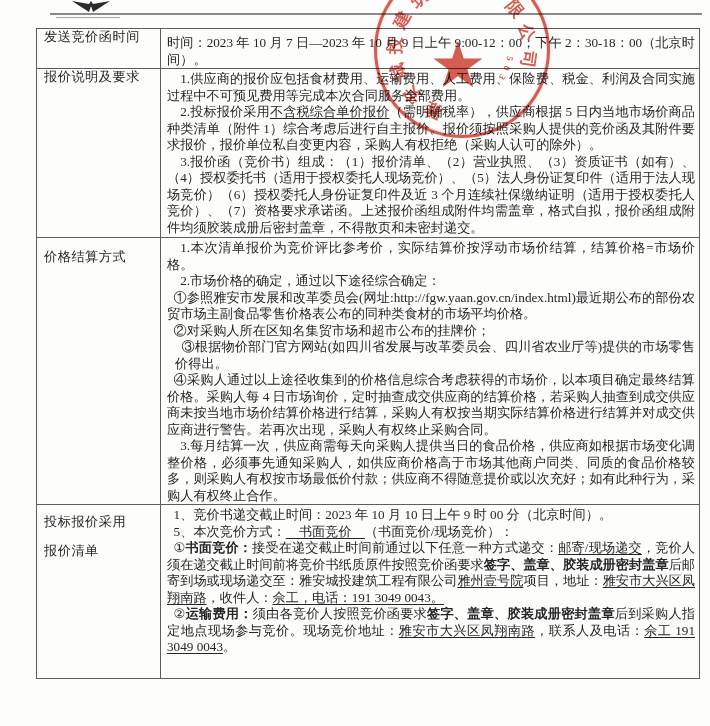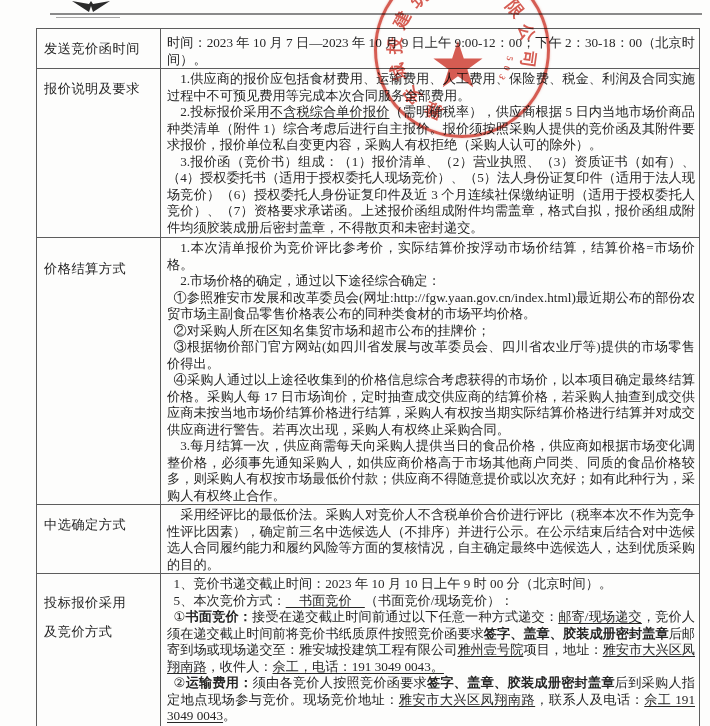--- a/index.html
+++ b/index.html
@@ -16,21 +16,21 @@
 
   
   .doc-table {
     position:absolute; left:36px; top:28px; width:664px;
     border-collapse:collapse; table-layout:fixed;
   }
   .doc-table td {
     border:1.4px solid #5d5d5d; vertical-align:top; overflow:hidden;
     font-size:13.2px; line-height:16.5px;
   }
-  td.lab { width:112px; padding:12px 4px 0 7px; letter-spacing:.5px; }
+  td.lab { width:112px; padding:0 4px 0 7px; letter-spacing:.5px; }
   td.lab .lab-in { display:flex; flex-direction:column; height:100%; }
   tr.v-center td.lab .lab-in { justify-content:center; }
   tr.v-top td.lab .lab-in { padding-top:11px; }
   tr.v-split td.lab .lab-in { padding-top:9px; }
   tr.v-split td.lab .lab-line2 { margin-top:12px; }
   td.bod { padding:2px 4px 0 6px; text-align:justify; }
   .para { margin:0; }
   .seg-b { font-weight:bold; }
   .seg-u { text-decoration:underline; text-underline-offset:2px; }
   tr.r1 td.bod { padding-top:6px; }
@@ -98,40 +98,30 @@
         <td class="lab">
             <div class="lab-in">
               <span>价格结算方式</span>
             </div>
           </td>
         <td class="bod">
             <p class="para" style="text-indent: 1em;"><span>1.本次清单报价为竞价评比参考价，实际结算价按浮动市场价结算，结算价格=市场价格。</span></p>
             <p class="para" style="text-indent: 1em;"><span>2.市场价格的确定，通过以下途径综合确定：</span></p>
             <p class="para" style="text-indent: 0.5em;"><span>①参照雅安市发展和改革委员会(网址:http://fgw.yaan.gov.cn/index.html)最近期公布的部份农贸市场主副食品零售价格表公布的同种类食材的市场平均价格。</span></p>
             <p class="para" style="text-indent: 0.5em;"><span>②对采购人所在区知名集贸市场和超市公布的挂牌价；</span></p>
-            <p class="para" style="text-indent: 0.5em;"><span>③根据物价部门官方网站(如四川省发展与改革委员会、四川省农业厅等)提供的市场零售价得出。</span></p>
-            <p class="para" style="text-indent: 0.5em;"><span>④采购人通过以上途径收集到的价格信息综合考虑获得的市场价，以本项目确定最终结算价格。采购人每 17 日市场询价，定时抽查成交供应商的结算价格，若采购人抽查到成交供应商未按当地市场价结算价格进行结算，采购人有权按当期实际结算价格进行结算并对成交供应商进行警告。若再次出现，采购人有权终止采购合同。</span></p>
+            <p class="para" style="text-indent: 0.5em; margin-left: 8px;"><span>③根据物价部门官方网站(如四川省发展与改革委员会、四川省农业厅等)提供的市场零售价得出。</span></p>
+            <p class="para" style="text-indent: 0.5em;"><span>④采购人通过以上途径收集到的价格信息综合考虑获得的市场价，以本项目确定最终结算价格。采购人每 4 日市场询价，定时抽查成交供应商的结算价格，若采购人抽查到成交供应商未按当地市场价结算价格进行结算，采购人有权按当期实际结算价格进行结算并对成交供应商进行警告。若再次出现，采购人有权终止采购合同。</span></p>
             <p class="para" style="text-indent: 1em;"><span>3.每月结算一次，供应商需每天向采购人提供当日的食品价格，供应商如根据市场变化调整价格，必须事先通知采购人，如供应商价格高于市场其他商户同类、同质的食品价格较多，则采购人有权按市场最低价付款；供应商不得随意提价或以次充好；如有此种行为，采购人有权终止合作。</span></p>
-          </td>
-      </tr>
-      <tr class="r4 v-center" style="height:50px">
-        <td class="lab">
-            <div class="lab-in">
-              <span>中选确定方式</span>
-            </div>
-          </td>
-        <td class="bod">
-            <p class="para" style="text-indent: 1em;"><span>采用经评比的最低价法。采购人对竞价人不含税单价合价进行评比（税率本次不作为竞争性评比因素），确定前三名中选候选人（不排序）并进行公示。在公示结束后结合对中选候选人合同履约能力和履约风险等方面的复核情况，自主确定最终中选候选人，达到优质采购的目的。</span></p>
           </td>
       </tr>
       <tr class="r5 v-split" style="height:174px">
         <td class="lab">
           <div class="lab-in">
             <span>投标报价采用</span>
-            <span class="lab-line2">及竞价方式</span>
+            <span class="lab-line2">报价清单</span>
           </div>
         </td>
         <td class="bod">
             <p class="para" style="text-indent: 0.5em;"><span>1、竞价书递交截止时间：2023 年 10 月 10 日上午 9 时 00 分（北京时间）。</span></p>
             <p class="para" style="text-indent: 0.5em;"><span>5、本次竞价方式：</span><span class="seg-u">　书面竞价　</span><span>（书面竞价/现场竞价）：</span></p>
             <p class="para" style="text-indent: 0.5em;"><span>①</span><span class="seg-b">书面竞价：</span><span>接受在递交截止时间前通过以下任意一种方式递交：</span><span class="seg-u">邮寄/现场递交</span><span>，竞价人须在递交截止时间前将竞价书纸质原件按照竞价函要求</span><span class="seg-b">签字、盖章、胶装成册密封盖章</span><span>后邮寄到场或现场递交至：雅安城投建筑工程有限公司</span><span class="seg-u">雅州壹号院</span><span>项目，地址：</span><span class="seg-u">雅安市大兴区凤翔南路</span><span>，收件人：</span><span class="seg-u">佘工，电话：191 3049 0043。</span></p>
             <p class="para" style="text-indent: 0.5em;"><span>②</span><span class="seg-b">运输费用：</span><span>须由各竞价人按照竞价函要求</span><span class="seg-b">签字、盖章、胶装成册密封盖章</span><span>后到采购人指定地点现场参与竞价。现场竞价地址：</span><span class="seg-u">雅安市大兴区凤翔南路</span><span>，联系人及电话：</span><span class="seg-u">佘工 191 3049 0043</span><span>。</span></p>
           </td>
       </tr>
 

